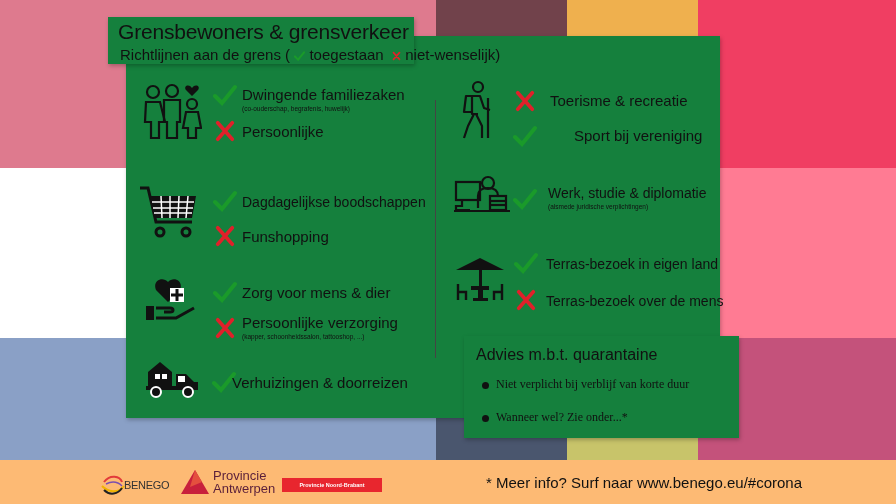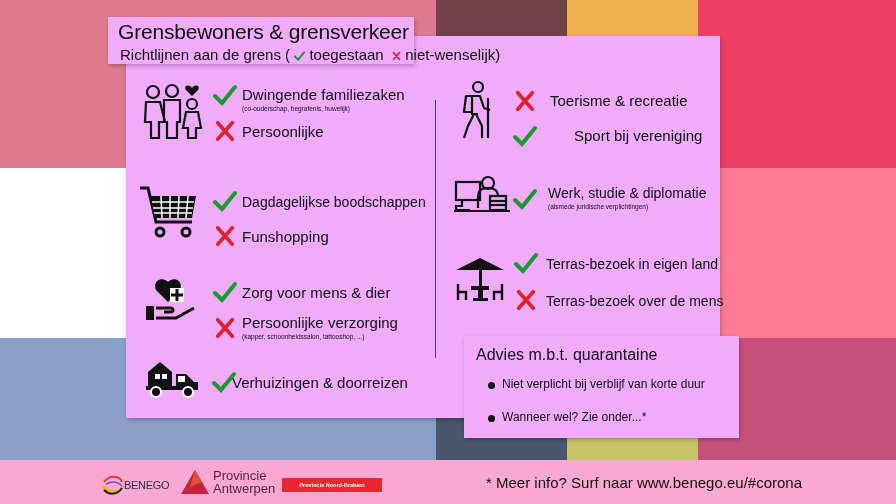--- a/index.html
+++ b/index.html
@@ -1,36 +1,36 @@
 <!DOCTYPE html>
 <html><head>
 <meta charset="utf-8">
 <style>
   * { box-sizing: border-box; margin: 0; padding: 0; }
   html, body { width: 896px; height: 504px; overflow: hidden; background: #fff; }
   body { position: relative; font-family: "Liberation Sans", "DejaVu Sans", sans-serif; color: #111; }
   .bg { position: absolute; }
-  .card { position: absolute; background: #f0abfc; box-shadow: 1px 2px 4px rgba(0,0,0,0.25); }
+  .card { position: absolute; background: #15803d; box-shadow: 1px 2px 4px rgba(0,0,0,0.25); }
   .title-card { left: 108px; top: 17px; width: 306px; height: 47px; z-index: 3; }
   .title-card h1 { position: absolute; left: 10px; top: 3px; font-size: 21px; font-weight: normal; letter-spacing: -0.2px; white-space: nowrap; }
   .title-card .sub { position: absolute; left: 12px; top: 29px; font-size: 15px; white-space: nowrap; }
   .main-card { left: 126px; top: 36px; width: 594px; height: 382px; z-index: 1; }
   .q-card { left: 464px; top: 336px; width: 275px; height: 102px; z-index: 2; }
   .divider { position: absolute; left: 309px; top: 64px; width: 1px; height: 258px; background: #444; }
   .item { position: absolute; white-space: nowrap; }
   .lbl { font-size: 15px; }
   .lbl-sm { font-size: 14px; }
   .note { font-size: 6.5px; display: block; margin-top: 1px; }
   .mark { position: absolute; width: 24px; height: 22px; }
   .icon { position: absolute; }
   .q-title { position: absolute; left: 12px; top: 10px; font-size: 16px; white-space: nowrap; text-align: center; }
-  .bullet { position: absolute; left: 24px; font-size: 12px; white-space: nowrap; }
+  .bullet { position: absolute; left: 18px; font-size: 12px; white-space: nowrap; font-family: Liberation Serif, serif; }
   .bullet::before { content: ""; position: absolute; left: 0; top: 5px; width: 7px; height: 7px; border-radius: 50%; background: #111; }
   .bullet span { margin-left: 14px; }
-  .footer { position: absolute; left: 0; top: 460px; width: 896px; height: 44px; background: #f9a8d4; }
+  .footer { position: absolute; left: 0; top: 460px; width: 896px; height: 44px; background: #fdba74; }
   .logo-benego { position: absolute; left: 100px; top: 12px; width: 70px; height: 26px; }
   .logo-benego .txt { position: absolute; left: 24px; top: 7px; font-size: 11px; color: #333; letter-spacing: -0.3px; }
   .logo-antw { position: absolute; left: 180px; top: 8px; }
   .logo-antw .txt { position: absolute; left: 33px; top: 1px; font-size: 13px; line-height: 13px; color: #5a1f3a; white-space: nowrap; }
   .logo-nb { position: absolute; left: 282px; top: 18px; width: 100px; height: 14px; background: #e8262e; color: #fff; font-size: 5.5px; font-weight: bold; text-align: center; line-height: 14px; white-space: nowrap; }
   .more-info { position: absolute; left: 486px; top: 14px; font-size: 15px; white-space: nowrap; }
 </style>
 </head>
 <body>
 

